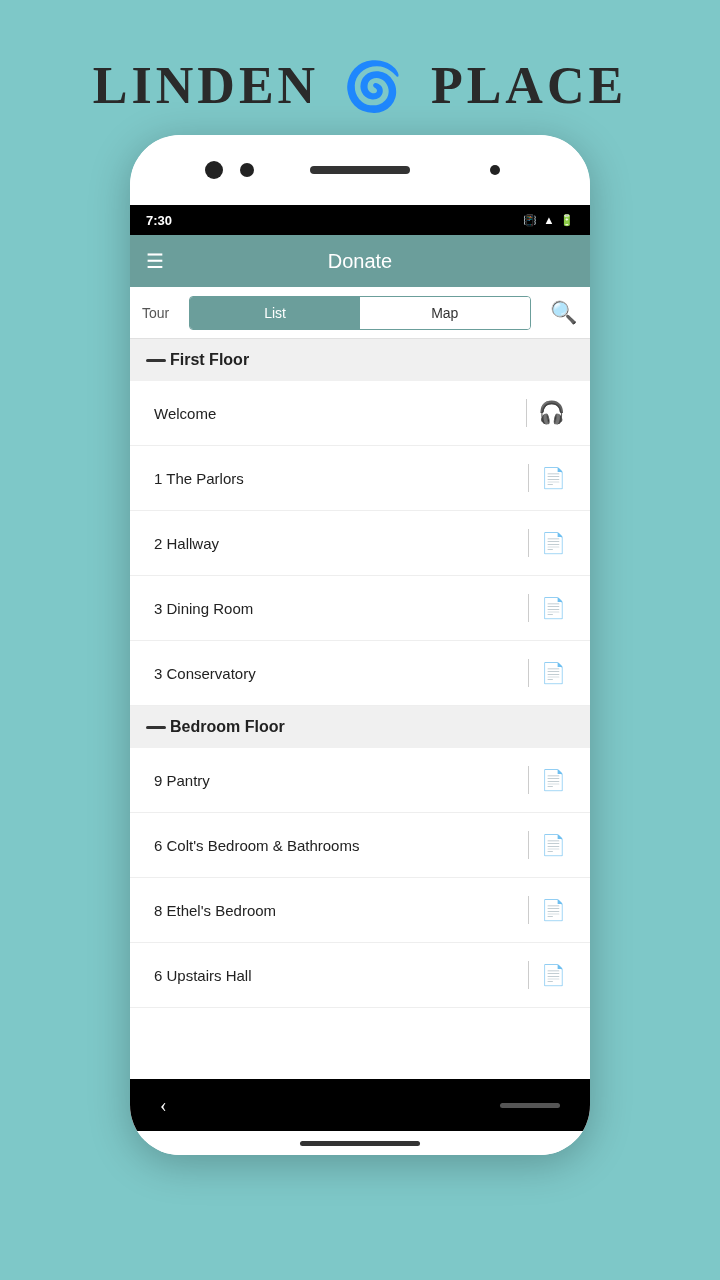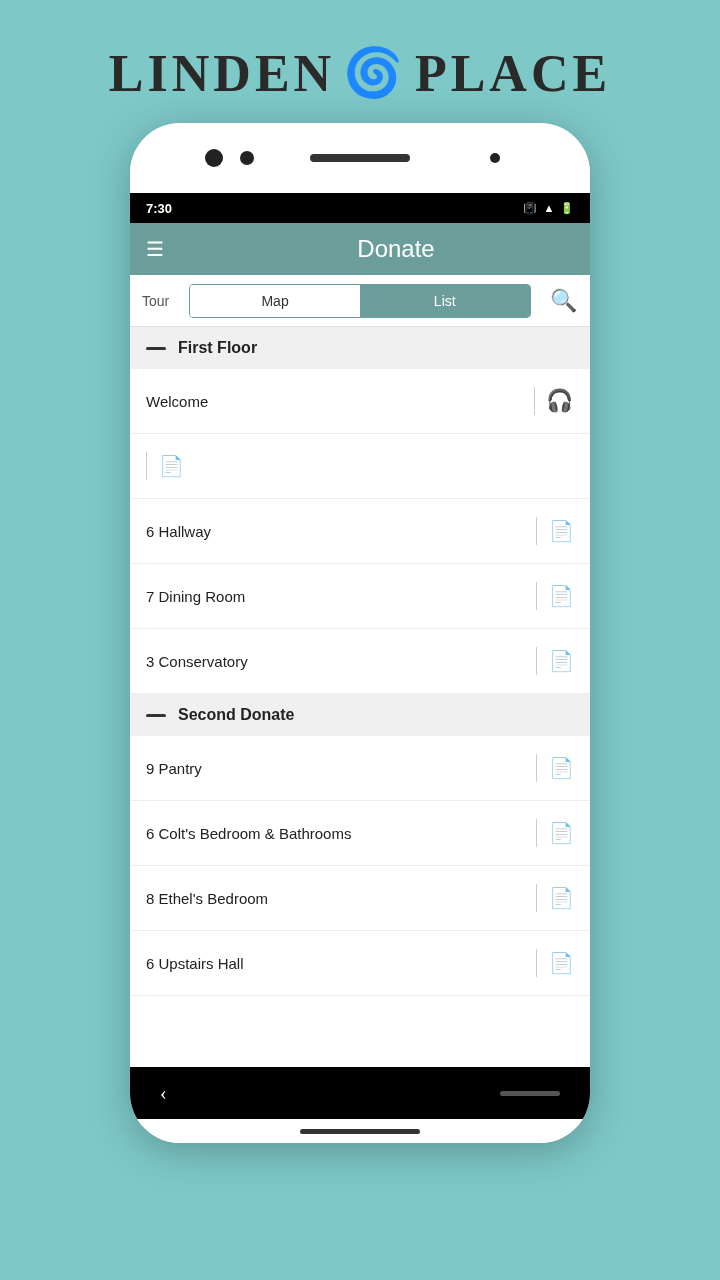--- a/index.html
+++ b/index.html
@@ -9,30 +9,30 @@
       height: 1280px;
       background-color: #7ec8c8;
       display: flex;
       flex-direction: column;
       align-items: center;
       font-family: 'Georgia', serif;
       overflow: hidden;
     }
 
     .app-title {
-      margin-top: 44px;
+      margin-top: 56px;
       margin-bottom: 20px;
       font-size: 52px;
       font-weight: 700;
       color: #2a2a2a;
       letter-spacing: 4px;
       text-transform: uppercase;
       display: flex;
-      align-items: flex-start;
-      gap: 8px;
+      align-items: flex-end;
+      gap: 24px;
     }
 
     .app-title .logo-symbol {
       font-size: 48px;
       color: #2a2a2a;
     }
 
     .phone-frame {
       width: 460px;
       height: 1020px;
@@ -148,27 +148,26 @@
 
     .hamburger-icon {
       color: #fff;
       font-size: 20px;
       cursor: pointer;
       margin-right: auto;
     }
 
     .header-title {
       color: #fff;
-      font-size: 24px;
+      font-size: 20px;
       font-family: Arial, sans-serif;
       font-weight: 400;
       position: absolute;
       left: 50%;
       transform: translateX(-50%);
-      margin-left: 36px;
     }
 
     .app-header-relative {
       position: relative;
     }
 
     
     .tour-nav {
       background: #fff;
       height: 52px;
@@ -226,42 +225,42 @@
       flex: 1;
       overflow-y: auto;
       background: #fff;
     }
 
     .section-header {
       background: #f0f0f0;
       padding: 12px 16px;
       display: flex;
       align-items: center;
-      gap: 12px;
+      gap: 4px;
     }
 
     .section-dash {
       width: 20px;
       height: 3px;
       background: #333;
       border-radius: 2px;
       flex-shrink: 0;
     }
 
     .section-title {
       font-family: Arial, sans-serif;
       font-size: 16px;
       font-weight: bold;
       color: #222;
     }
 
     .list-item {
       display: flex;
       align-items: center;
-      padding: 18px 16px;
+      padding: 18px 24px;
       border-bottom: 1px solid #eeeeee;
       cursor: pointer;
       background: #fff;
     }
 
     .item-name {
       flex: 1;
       font-family: Arial, sans-serif;
       font-size: 15px;
       color: #222;
@@ -365,65 +364,66 @@
     </div>
 
     <div class="app-header app-header-relative">
       <span class="hamburger-icon">☰</span>
       <span class="header-title">Donate</span>
     </div>
 
     <div class="tour-nav">
       <span class="tour-label">Tour</span>
       <div class="toggle-group">
+        <div class="toggle-btn active">List</div>
         <div class="toggle-btn inactive">Map</div>
-        <div class="toggle-btn active">List</div>
       </div>
       <span class="search-icon-btn">🔍</span>
     </div>
 
     <div class="list-content">
 
       <div class="section-header">
         <div class="section-dash"></div>
         <span class="section-title">First Floor</span>
       </div>
 
       <div class="list-item">
         <span class="item-name">Welcome</span>
         <div class="item-divider"></div>
         <span class="item-icon headphones">🎧</span>
       </div>
 
       <div class="list-item">
-        <div class="item-divider"></div>
-        <span class="item-icon">📄</span>
-      </div>
-
-      <div class="list-item">
-        <span class="item-name">6 Hallway</span>
-        <div class="item-divider"></div>
-        <span class="item-icon">📄</span>
-      </div>
-
-      <div class="list-item">
-        <span class="item-name">7 Dining Room</span>
+        <span class="item-name">1 The Parlors</span>
+        <div class="item-divider"></div>
+        <span class="item-icon">📄</span>
+      </div>
+
+      <div class="list-item">
+        <span class="item-name">2 Hallway</span>
+        <div class="item-divider"></div>
+        <span class="item-icon">📄</span>
+      </div>
+
+      <div class="list-item">
+        <span class="item-name">3 Dining Room</span>
         <div class="item-divider"></div>
         <span class="item-icon">📄</span>
       </div>
 
       <div class="list-item">
         <span class="item-name">3 Conservatory</span>
         <div class="item-divider"></div>
         <span class="item-icon">📄</span>
       </div>
 
       <div class="section-header">
         <div class="section-dash"></div>
-        <span class="section-title">Second Donate</span>
+        <span class="section-title">Bedroom Floor</span>
       </div>
 
       <div class="list-item">
         <span class="item-name">9 Pantry</span>
         <div class="item-divider"></div>
         <span class="item-icon">📄</span>
       </div>
 
       <div class="list-item">
         <span class="item-name">6 Colt's Bedroom &amp; Bathrooms</span>

